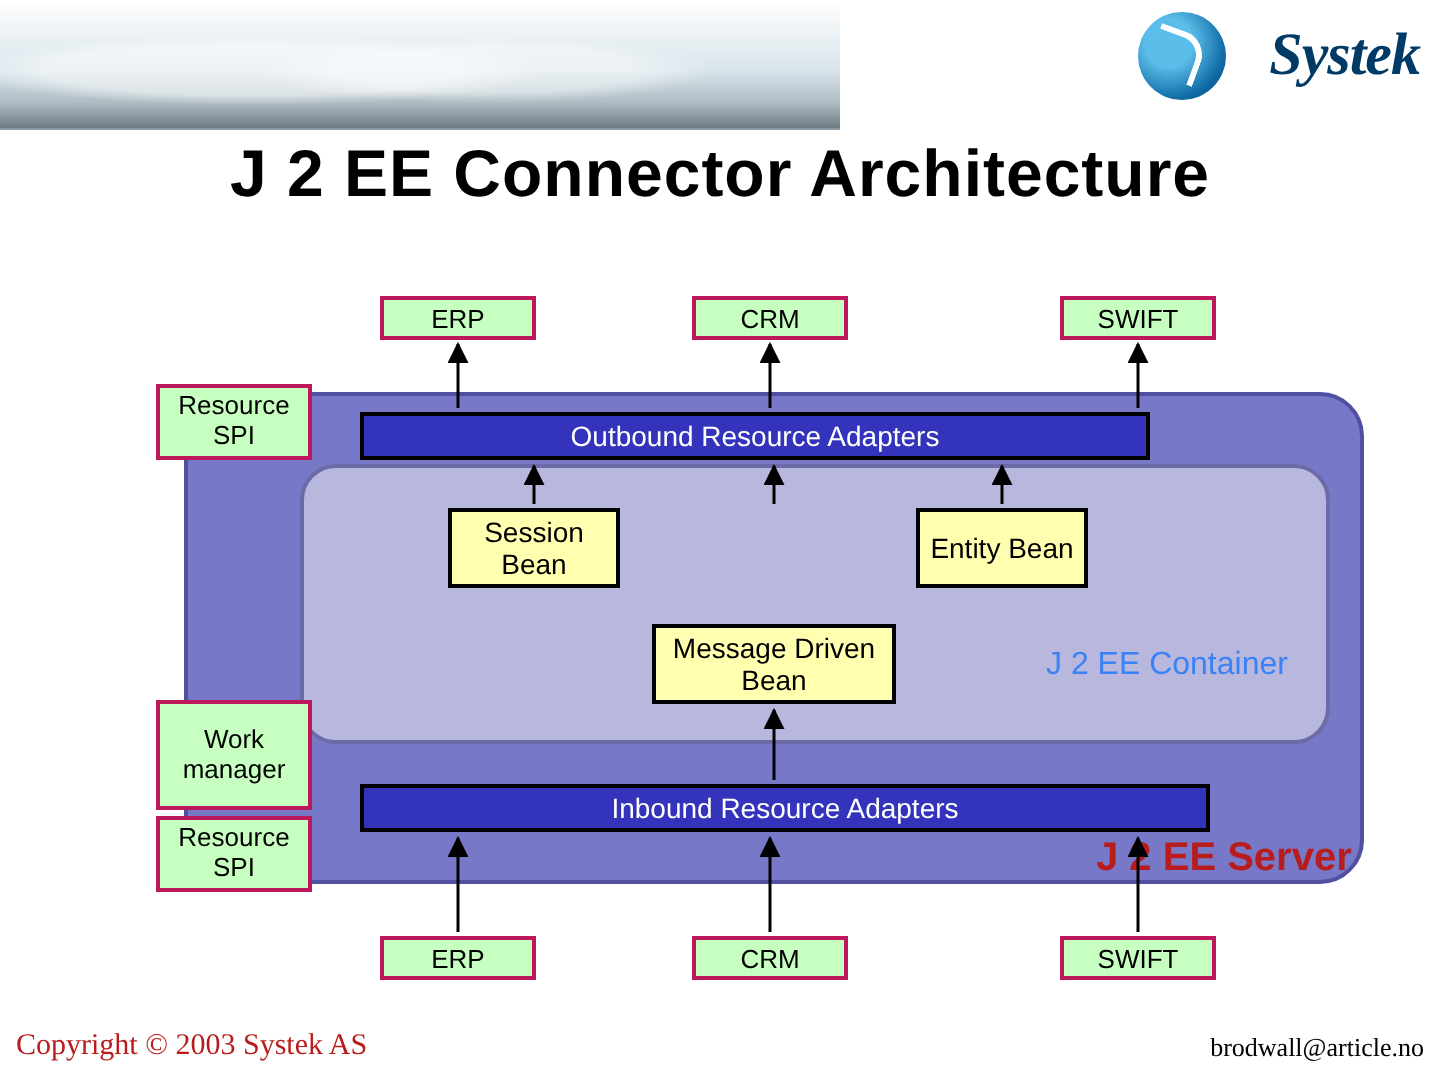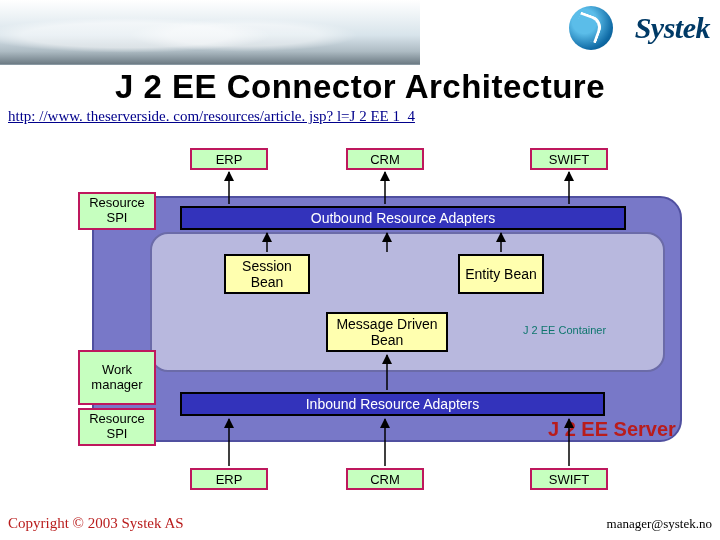--- a/index.html
+++ b/index.html
@@ -15,42 +15,41 @@
   .title { position: absolute; top: 68px; left: 0; width: 720px; text-align: center; font-size: 33px; font-weight: bold; color: #000; letter-spacing: 0.5px; }
   .url { position: absolute; top: 108px; left: 8px; font-family: Georgia, 'Times New Roman', serif; font-size: 15px; color: #00008b; text-decoration: underline; }
 
   .node { position: absolute; border: 2px solid #be185d; display: flex; align-items: center; justify-content: center; text-align: center; font-family: Arial, sans-serif; }
   .ext { background: #c6ffbf; font-size: 13px; }
   .side { background: #c6ffbf; font-size: 13px; line-height: 1.15; }
   .bean { background: #ffffaf; border: 2px solid #000; font-size: 14px; line-height: 1.15; }
   .bar { background: #3333bb; color: #fff; border: 2px solid #000; font-size: 14px; }
   .server { position: absolute; background: #7878c8; border: 2px solid #5050a0; border-radius: 22px; }
   .container { position: absolute; background: #b8b8de; border: 2px solid #6b6ba8; border-radius: 18px; }
-  .lbl-j2ee-container { position: absolute; font-size: 11px; color: #0f766e; }
+  .lbl-j2ee-container { position: absolute; font-size: 16px; color: #3b82f6; }
   .lbl-j2ee-server { position: absolute; font-size: 20px; font-weight: bold; color: #b91c1c; }
 
   .copyright { position: absolute; left: 8px; bottom: 8px; font-family: Georgia, 'Times New Roman', serif; font-size: 15px; color: #b91c1c; }
   .email { position: absolute; right: 8px; bottom: 8px; font-family: Georgia, 'Times New Roman', serif; font-size: 13px; color: #000; }
 
   svg.arrows { position: absolute; top: 0; left: 0; width: 720px; height: 540px; pointer-events: none; }
 </style>
 </head>
 <body>
 
 <div class="slide">
   <div class="banner">
     <div class="banner-art"></div>
     <div class="logo">
       <span class="logo-ico"></span>
       <span class="logo-txt">Systek</span>
     </div>
   </div>
 
   <div class="title">J 2 EE Connector Architecture</div>
-  <a class="url">http: //www. theserverside. com/resources/article. jsp? l=J 2 EE 1_4</a>
 
   <div class="server" style="left:92px; top:196px; width:590px; height:246px;"></div>
   <div class="container" style="left:150px; top:232px; width:515px; height:140px;"></div>
 
   <div class="node ext" style="left:190px; top:148px; width:78px; height:22px;">
       <span>ERP</span>
     </div>
   <div class="node ext" style="left:346px; top:148px; width:78px; height:22px;">
       <span>CRM</span>
     </div>
@@ -61,21 +60,21 @@
   <div class="node side" style="left:78px; top:192px; width:78px; height:38px;">
       <span>Resource SPI</span>
     </div>
   <div class="node side" style="left:78px; top:350px; width:78px; height:55px;">
       <span>Work manager</span>
     </div>
   <div class="node side" style="left:78px; top:408px; width:78px; height:38px;">
       <span>Resource SPI</span>
     </div>
 
-  <div class="node bar" style="left:180px; top:206px; width:446px; height:24px;">
+  <div class="node bar" style="left:180px; top:206px; width:395px; height:24px;">
       <span>Outbound Resource Adapters</span>
     </div>
 
   <div class="node bean" style="left:224px; top:254px; width:86px; height:40px;">
       <span>Session Bean</span>
     </div>
   <div class="node bean" style="left:326px; top:312px; width:122px; height:40px;">
       <span>Message Driven Bean</span>
     </div>
   <div class="node bean" style="left:458px; top:254px; width:86px; height:40px;">
@@ -115,14 +114,14 @@
     <line x1="501" y1="252" x2="501" y2="233" stroke="#000" stroke-width="1.5" marker-end="url(#ah)"></line>
 
     <line x1="387" y1="390" x2="387" y2="355" stroke="#000" stroke-width="1.5" marker-end="url(#ah)"></line>
 
     <line x1="229" y1="466" x2="229" y2="419" stroke="#000" stroke-width="1.5" marker-end="url(#ah)"></line>
     <line x1="385" y1="466" x2="385" y2="419" stroke="#000" stroke-width="1.5" marker-end="url(#ah)"></line>
     <line x1="569" y1="466" x2="569" y2="419" stroke="#000" stroke-width="1.5" marker-end="url(#ah)"></line>
   </svg>
 
   <div class="copyright">Copyright © 2003 Systek AS</div>
-  <div class="email">manager@systek.no</div>
+  <div class="email">brodwall@article.no</div>
 </div>
 
 </body></html>

